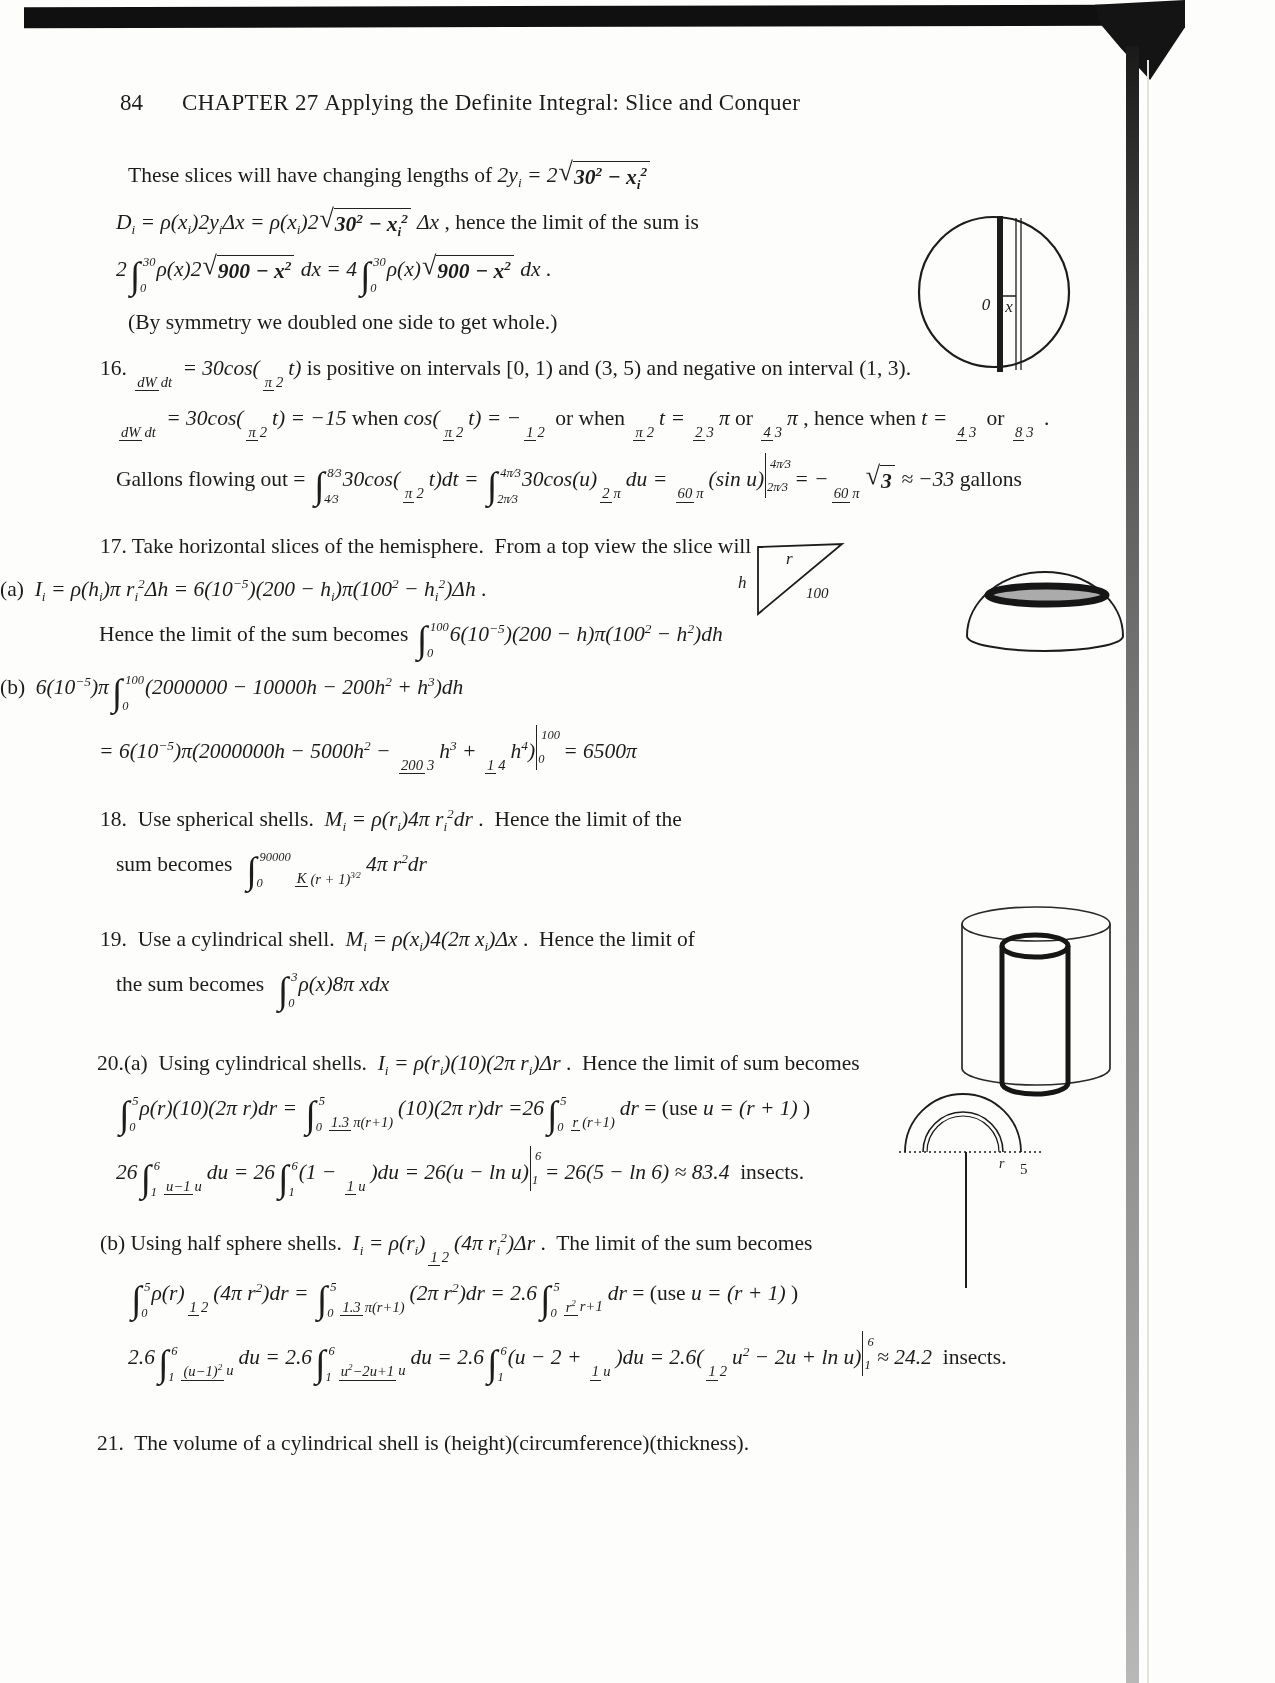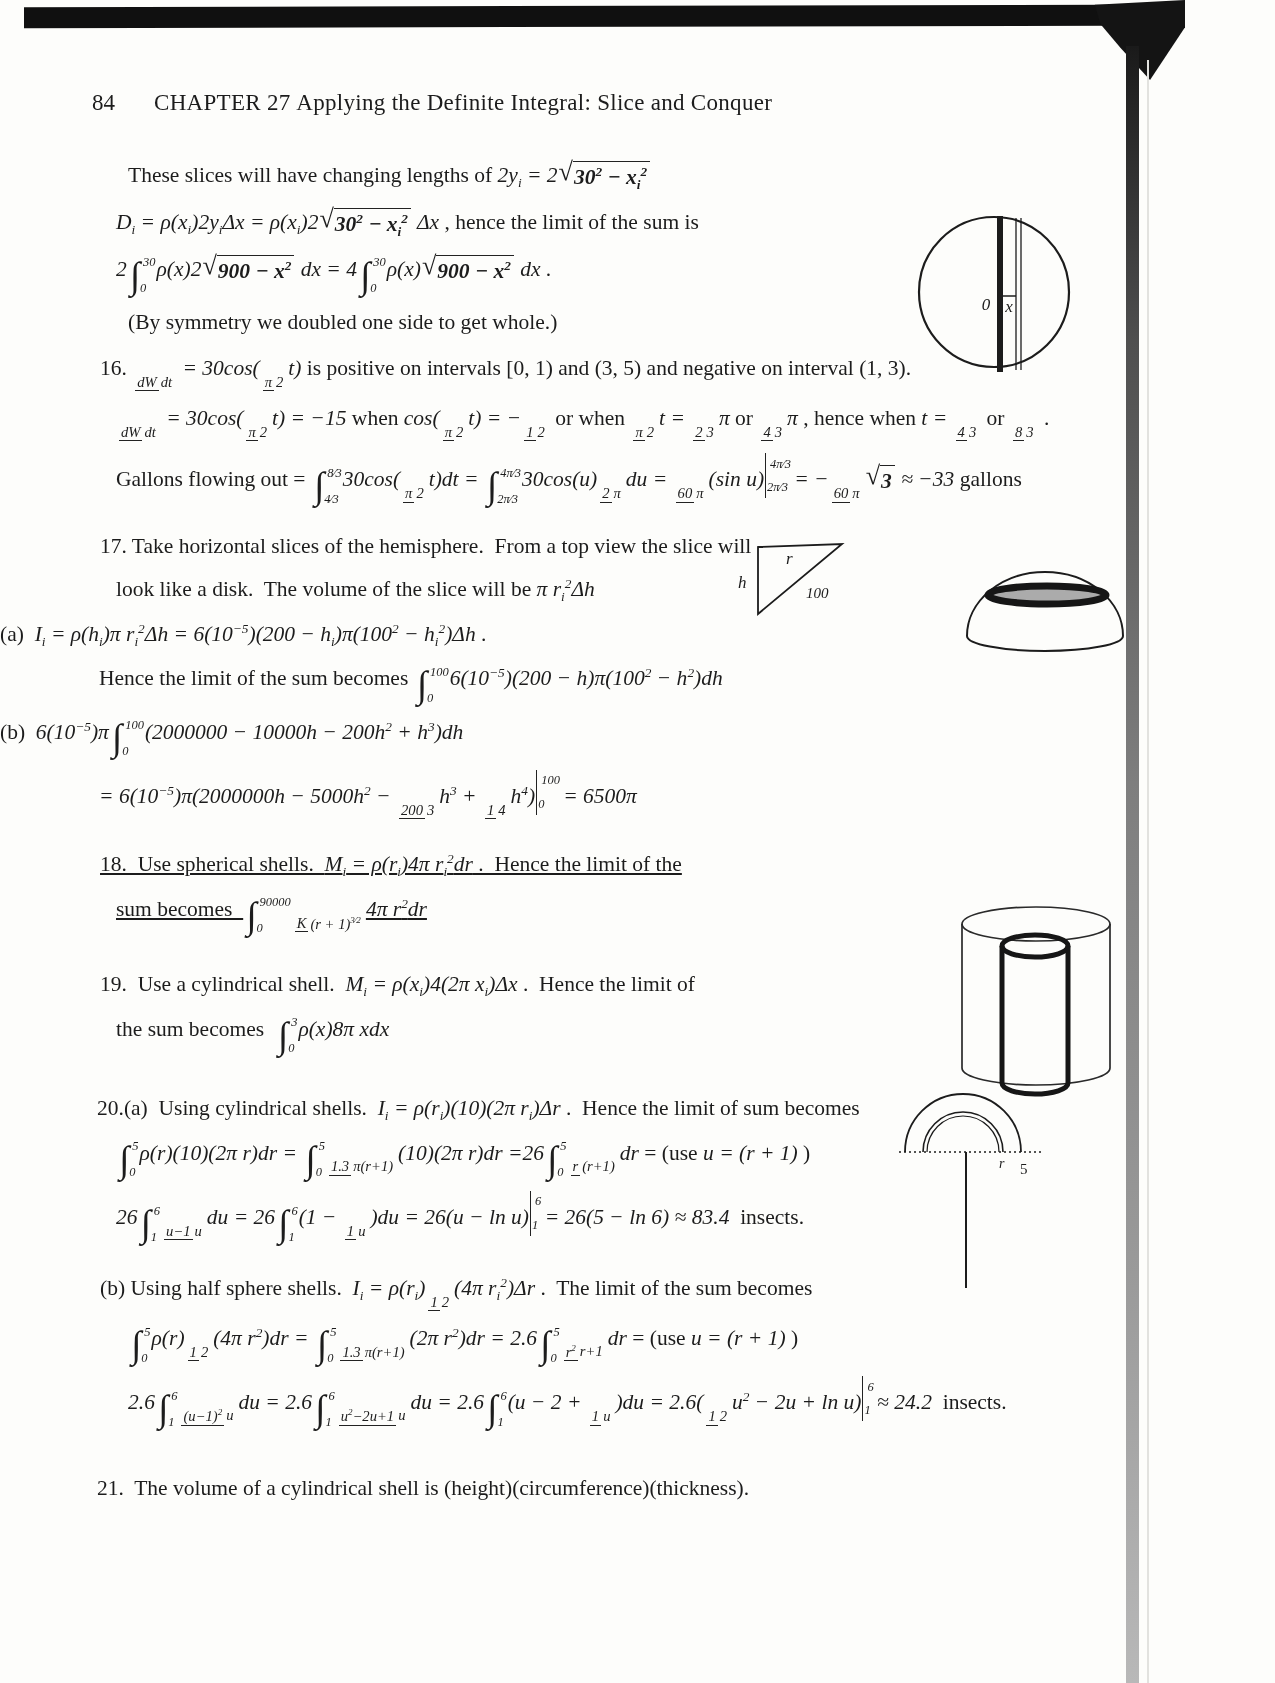--- a/index.html
+++ b/index.html
@@ -24,32 +24,32 @@
   .spine{
     position:absolute;left:1126px;top:46px;width:13px;height:1637px;
     background:linear-gradient(to bottom,#1a1a1a 0%,#4f4f4f 18%,#7e7e7e 45%,#9a9a9a 75%,#b8b8b8 100%);
   }
   .page-edge{
     position:absolute;left:1147px;top:60px;width:2px;height:1623px;
     background:#e2e2df;
   }
   
   .page{position:absolute;inset:0;padding-top:90px;}
-  .header-row{padding-left:92px;font-size:23px;margin-bottom:44px;}
+  .header-row{padding-left:120px;font-size:23px;margin-bottom:44px;}
   .header-row .pnum{display:inline-block;width:62px;}
   .header-row .chap{letter-spacing:.3px;}
   .line{
     font-size:21.5px;line-height:1.4;margin:0 0 12px 0;
     white-space:pre-wrap;
   }
   .block{margin-bottom:24px;}
   .b-intro{margin-bottom:16px;}
   .b-p16{margin-bottom:26px;}
   .b-p17{margin-bottom:30px;}
-  .b-p18{margin-bottom:34px;text-decoration:underline;}
+  .b-p18{margin-bottom:34px;}
   .b-p19{margin-bottom:38px;}
   .b-p20a{margin-bottom:30px;}
   .b-p20b{margin-bottom:44px;}
   .ind-0{padding-left:97px;}
   .ind-1{padding-left:100px;}
   .ind-2{}
   .ind-3{padding-left:116px;}
   .ind-4{padding-left:128px;}
   .ind-5{padding-left:99px;margin-top:7px;}
   .t{font-style:normal;text-align:right;}
@@ -99,21 +99,20 @@
         <div class="line ind-3"><span class="m">2</span><span class="int"><span class="intg">∫</span><span class="bounds"><span class="hi">30</span><span class="lo">0</span></span></span><span class="m">ρ(x)2</span><span class="sqrt"><span class="rad">√</span><span class="radc"><span class="m">900 − x</span><sup class="m">2</sup></span></span><span class="m"> dx = 4</span><span class="int"><span class="intg">∫</span><span class="bounds"><span class="hi">30</span><span class="lo">0</span></span></span><span class="m">ρ(x)</span><span class="sqrt"><span class="rad">√</span><span class="radc"><span class="m">900 − x</span><sup class="m">2</sup></span></span><span class="m"> dx</span><span class="t"> .</span></div>
         <div class="line ind-4"><span class="t">(By symmetry we doubled one side to get whole.)</span></div>
       </div>
       <div class="block b-p16">
         <div class="line ind-1"><span class="t">16. </span><span class="frac"><span class="fn"><span class="m">dW</span></span><span class="fd"><span class="m">dt</span></span></span><span class="m"> = 30cos(</span><span class="frac"><span class="fn"><span class="m">π</span></span><span class="fd"><span class="m">2</span></span></span><span class="m">t)</span><span class="t"> is positive on intervals [0, 1) and (3, 5) and negative on interval (1, 3).</span></div>
         <div class="line ind-3"><span class="frac"><span class="fn"><span class="m">dW</span></span><span class="fd"><span class="m">dt</span></span></span><span class="m"> = 30cos(</span><span class="frac"><span class="fn"><span class="m">π</span></span><span class="fd"><span class="m">2</span></span></span><span class="m">t) = −15</span><span class="t"> when </span><span class="m">cos(</span><span class="frac"><span class="fn"><span class="m">π</span></span><span class="fd"><span class="m">2</span></span></span><span class="m">t) = −</span><span class="frac"><span class="fn"><span class="m">1</span></span><span class="fd"><span class="m">2</span></span></span><span class="t"> or when </span><span class="frac"><span class="fn"><span class="m">π</span></span><span class="fd"><span class="m">2</span></span></span><span class="m">t = </span><span class="frac"><span class="fn"><span class="m">2</span></span><span class="fd"><span class="m">3</span></span></span><span class="m">π</span><span class="t"> or </span><span class="frac"><span class="fn"><span class="m">4</span></span><span class="fd"><span class="m">3</span></span></span><span class="m">π</span><span class="t"> , hence when </span><span class="m">t = </span><span class="frac"><span class="fn"><span class="m">4</span></span><span class="fd"><span class="m">3</span></span></span><span class="t"> or </span><span class="frac"><span class="fn"><span class="m">8</span></span><span class="fd"><span class="m">3</span></span></span><span class="t"> .</span></div>
         <div class="line ind-3"><span class="t">Gallons flowing out = </span><span class="int"><span class="intg">∫</span><span class="bounds"><span class="hi">8⁄3</span><span class="lo">4⁄3</span></span></span><span class="m">30cos(</span><span class="frac"><span class="fn"><span class="m">π</span></span><span class="fd"><span class="m">2</span></span></span><span class="m">t)dt = </span><span class="int"><span class="intg">∫</span><span class="bounds"><span class="hi">4π⁄3</span><span class="lo">2π⁄3</span></span></span><span class="m">30cos(u)</span><span class="frac"><span class="fn"><span class="m">2</span></span><span class="fd"><span class="m">π</span></span></span><span class="m">du = </span><span class="frac"><span class="fn"><span class="m">60</span></span><span class="fd"><span class="m">π</span></span></span><span class="m">(sin u)</span><span class="ev"><span class="bar"></span><span class="bounds"><span class="hi">4π⁄3</span><span class="lo">2π⁄3</span></span></span><span class="m"> = −</span><span class="frac"><span class="fn"><span class="m">60</span></span><span class="fd"><span class="m">π</span></span></span><span class="sqrt"><span class="rad">√</span><span class="radc"><span class="m">3</span></span></span><span class="m"> ≈ −33</span><span class="t"> gallons</span></div>
       </div>
       <div class="block b-p17">
         <div class="line ind-1"><span class="t">17. Take horizontal slices of the hemisphere.  From a top view the slice will</span></div>
-        <div class="line ind-3"><span class="t">look like a disk.  The volume of the slice will be </span><span class="m">π r</span><sub class="m">i</sub><sup class="m">2</sup><span class="m">Δh</span></div>
         <div class="line ind-2"><span class="t">(a)  </span><span class="m">I</span><sub class="m">i</sub><span class="m"> = ρ(h</span><sub class="m">i</sub><span class="m">)π r</span><sub class="m">i</sub><sup class="m">2</sup><span class="m">Δh = 6(10</span><sup class="m">−5</sup><span class="m">)(200 − h</span><sub class="m">i</sub><span class="m">)π(100</span><sup class="m">2</sup><span class="m"> − h</span><sub class="m">i</sub><sup class="m">2</sup><span class="m">)Δh</span><span class="t"> .</span></div>
         <div class="line ind-5"><span class="t">Hence the limit of the sum becomes </span><span class="int"><span class="intg">∫</span><span class="bounds"><span class="hi">100</span><span class="lo">0</span></span></span><span class="m">6(10</span><sup class="m">−5</sup><span class="m">)(200 − h)π(100</span><sup class="m">2</sup><span class="m"> − h</span><sup class="m">2</sup><span class="m">)dh</span></div>
         <div class="line ind-2"><span class="t">(b)  </span><span class="m">6(10</span><sup class="m">−5</sup><span class="m">)π</span><span class="int"><span class="intg">∫</span><span class="bounds"><span class="hi">100</span><span class="lo">0</span></span></span><span class="m">(2000000 − 10000h − 200h</span><sup class="m">2</sup><span class="m"> + h</span><sup class="m">3</sup><span class="m">)dh</span></div>
         <div class="line ind-5"><span class="m">= 6(10</span><sup class="m">−5</sup><span class="m">)π(2000000h − 5000h</span><sup class="m">2</sup><span class="m"> − </span><span class="frac"><span class="fn"><span class="m">200</span></span><span class="fd"><span class="m">3</span></span></span><span class="m">h</span><sup class="m">3</sup><span class="m"> + </span><span class="frac"><span class="fn"><span class="m">1</span></span><span class="fd"><span class="m">4</span></span></span><span class="m">h</span><sup class="m">4</sup><span class="m">)</span><span class="ev"><span class="bar"></span><span class="bounds"><span class="hi">100</span><span class="lo">0</span></span></span><span class="m"> = 6500π</span></div>
       </div>
       <div class="block b-p18">
         <div class="line ind-1"><span class="t">18.  Use spherical shells.  </span><span class="m">M</span><sub class="m">i</sub><span class="m"> = ρ(r</span><sub class="m">i</sub><span class="m">)4π r</span><sub class="m">i</sub><sup class="m">2</sup><span class="m">dr</span><span class="t"> .  Hence the limit of the</span></div>
         <div class="line ind-3"><span class="t">sum becomes  </span><span class="int"><span class="intg">∫</span><span class="bounds"><span class="hi">90000</span><span class="lo">0</span></span></span><span class="frac"><span class="fn"><span class="m">K</span></span><span class="fd"><span class="m">(r + 1)</span><sup class="m">3⁄2</sup></span></span><span class="m">4π r</span><sup class="m">2</sup><span class="m">dr</span></div>
       </div>
       <div class="block b-p19">

